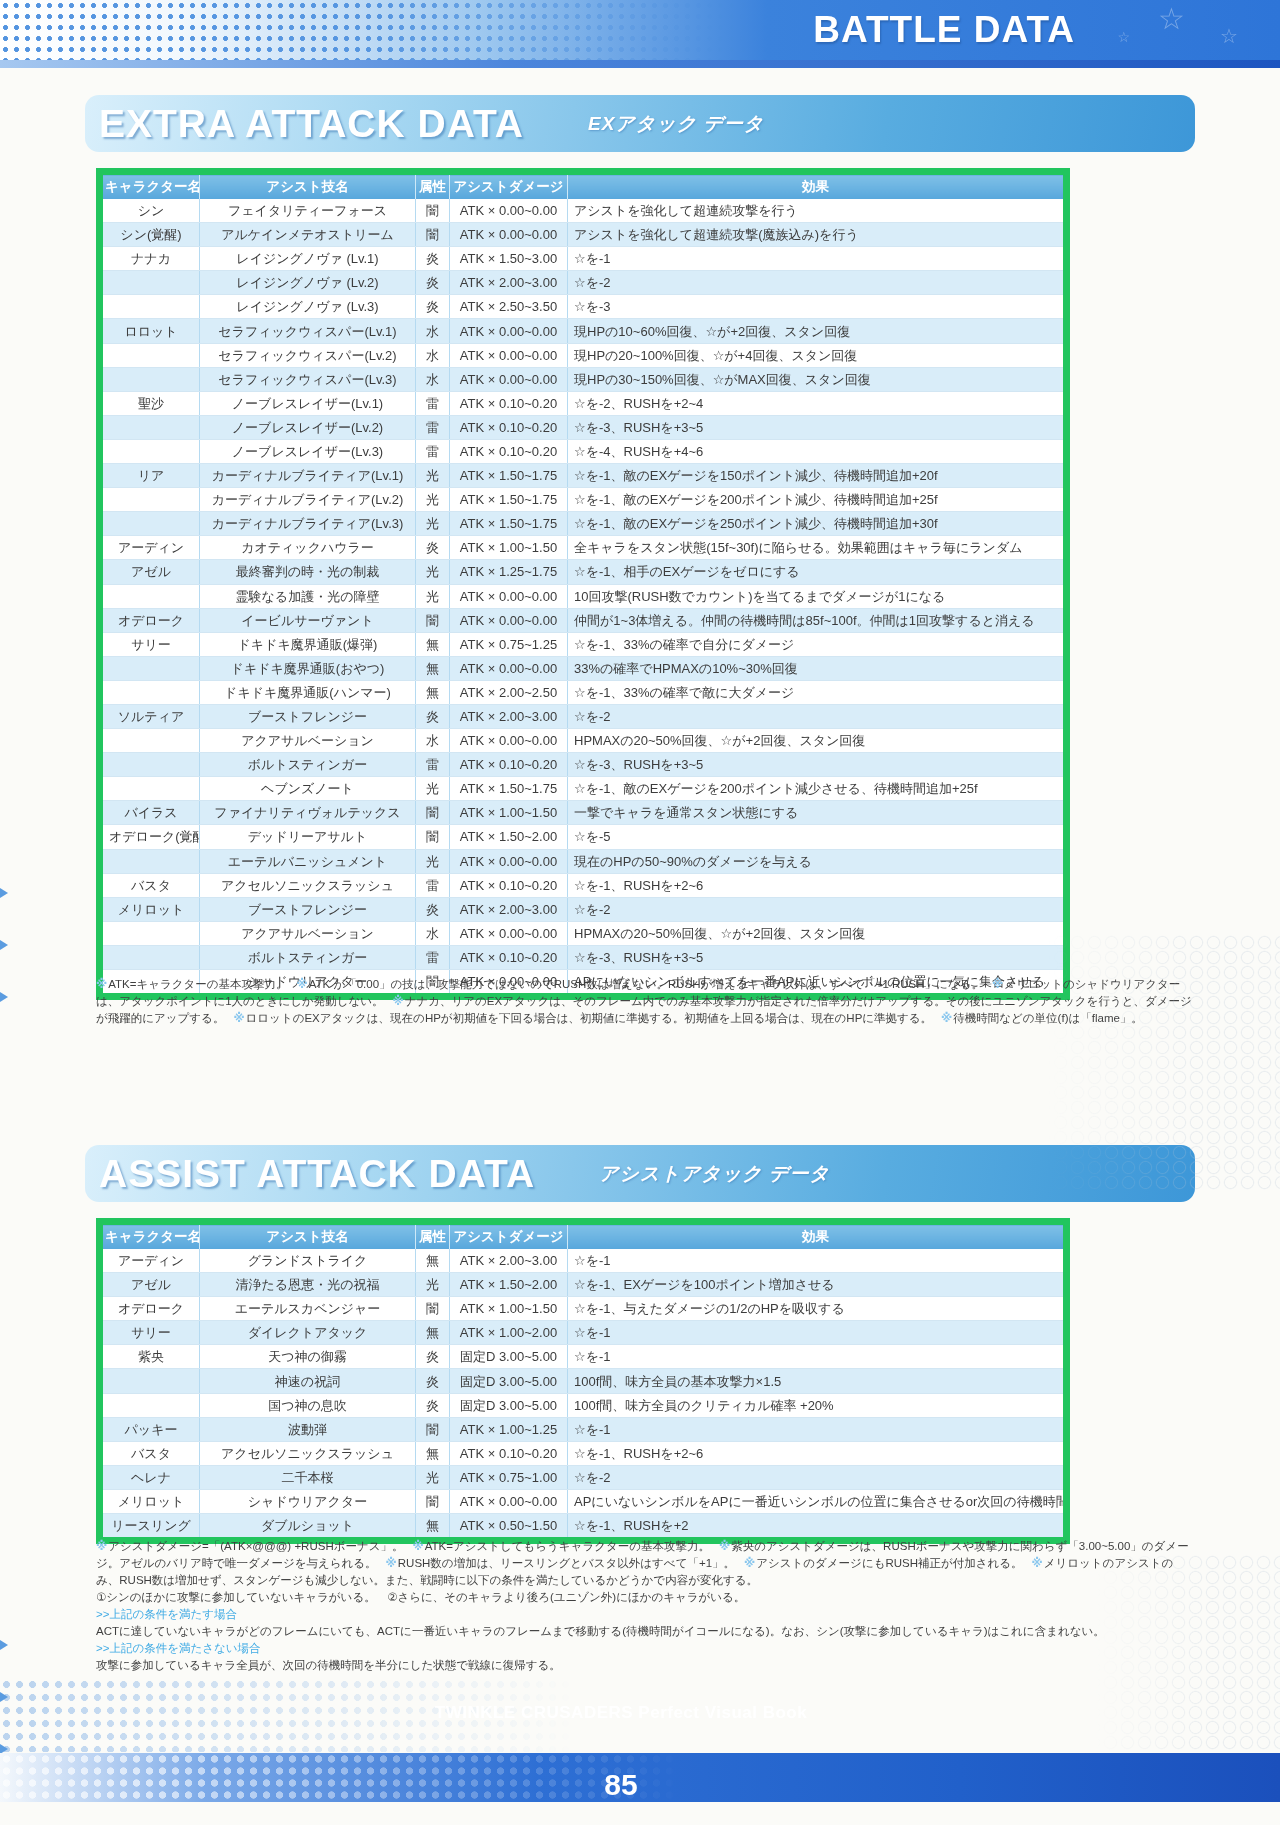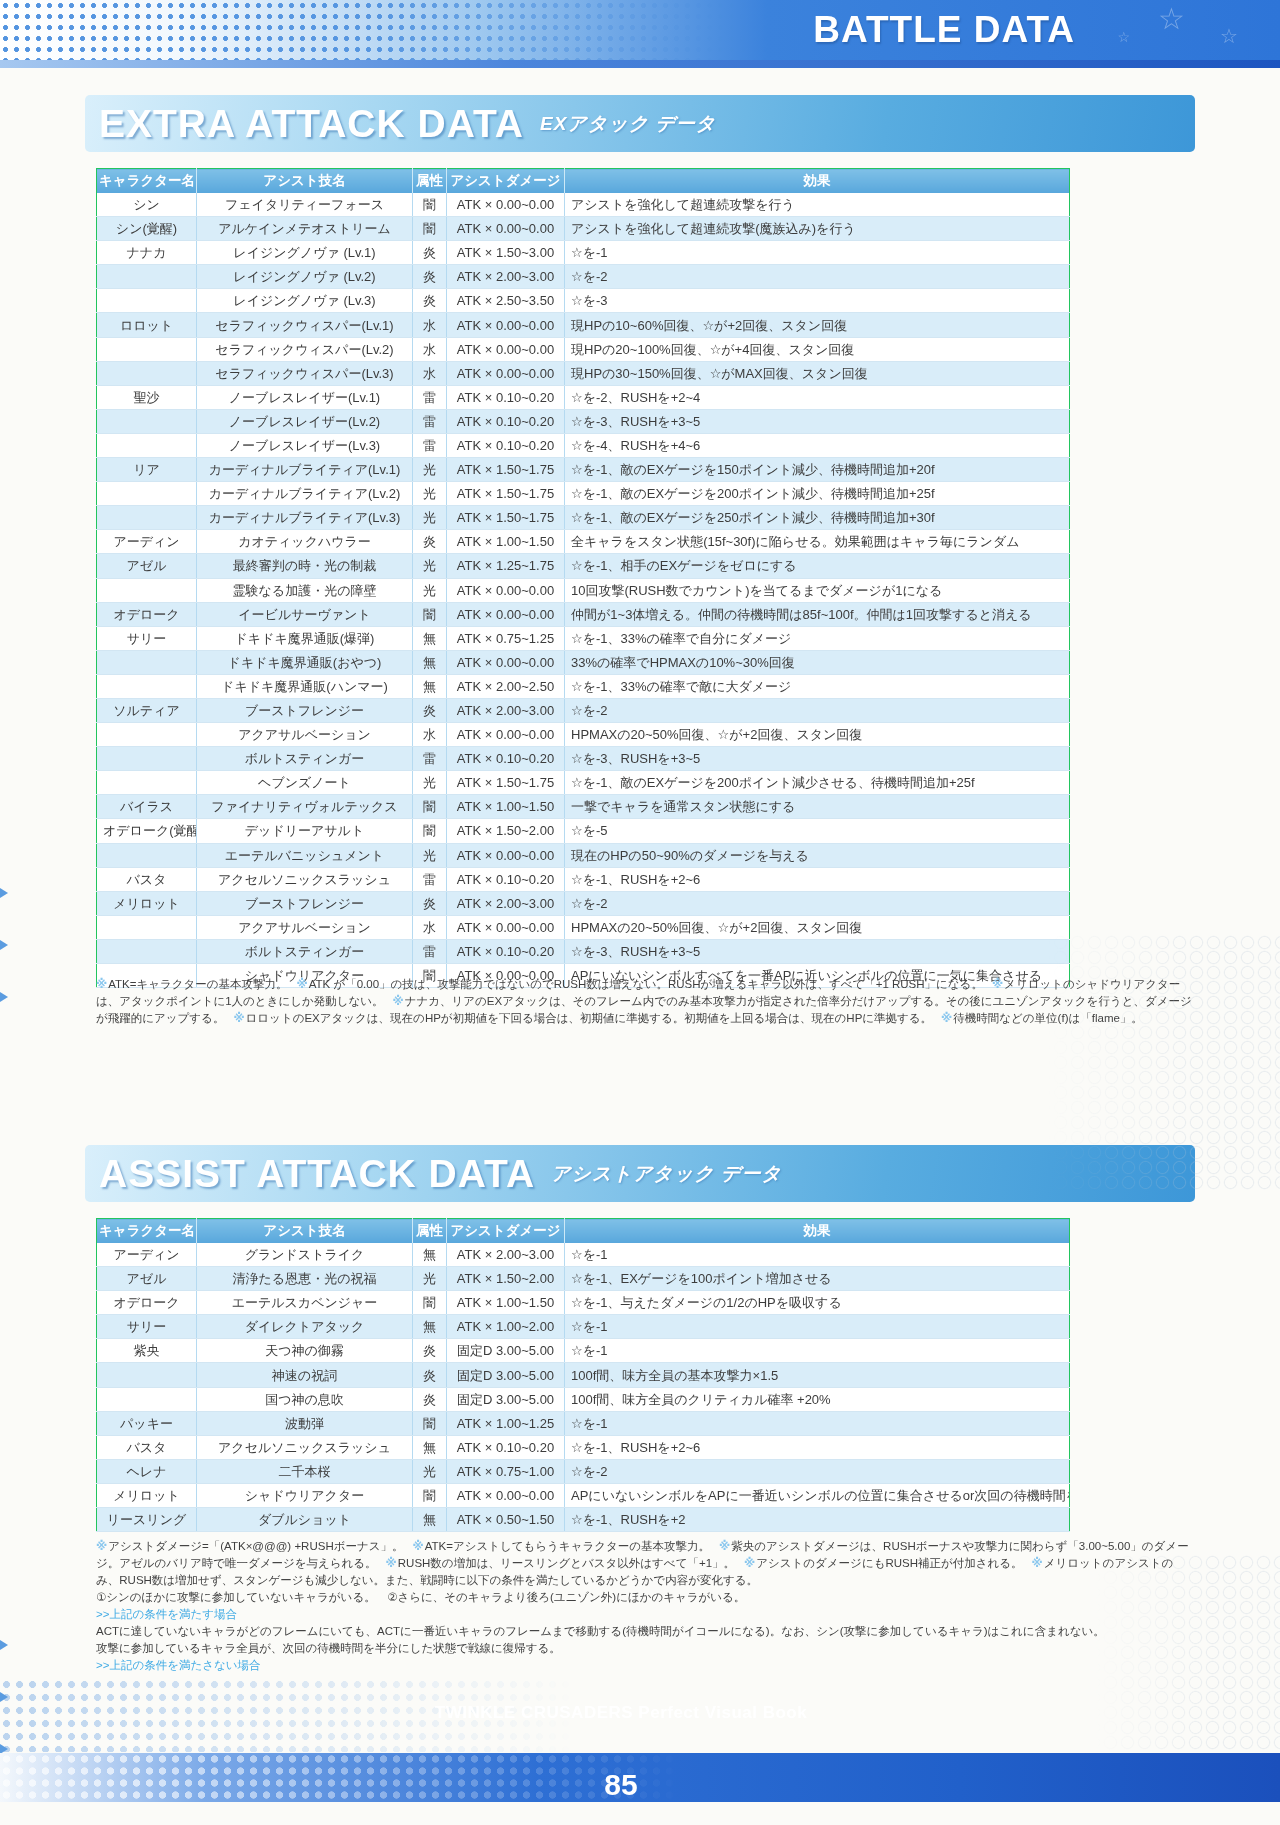--- a/index.html
+++ b/index.html
@@ -18,33 +18,33 @@
     font-size:37px;font-weight:bold;color:#fff;letter-spacing:1px;
     text-shadow:1px 2px 2px rgba(20,60,120,.35);white-space:nowrap;}
   .star{position:absolute;color:rgba(255,255,255,.35);font-weight:bold;line-height:1;}
   .s1{right:95px;top:4px;font-size:30px;}
   .s2{right:42px;top:26px;font-size:20px;}
   .s3{right:150px;top:30px;font-size:14px;}
   .banner-underline{position:absolute;top:60px;left:0;width:1280px;height:8px;
     background:linear-gradient(90deg,#a6c8f0 0%,#4c86dc 40%,#1d55c0 100%);}
 
   
-  .sec-bar{position:absolute;left:85px;width:1110px;height:57px;border-radius:5px;
+  .sec-bar{position:absolute;left:85px;width:1110px;height:57px;border-radius:14px;
     background:linear-gradient(100deg,#d9effb 0%,#a8d8f2 26%,#58ace0 72%,#3d97d8 100%);
-    display:flex;align-items:center;padding-left:14px;box-sizing:border-box;}
+    display:flex;align-items:center;padding-left:14px;box-sizing:border-box;gap:48px;}
   .sec-bar-1{top:95px}
   .sec-bar-2{top:1145px}
   .sec-title-en{font-size:39px;font-weight:bold;color:#fff;letter-spacing:1px;white-space:nowrap;
     text-shadow:2px 2px 2px rgba(60,120,180,.55);}
   .sec-title-jp{font-size:19px;font-weight:bold;color:#fff;font-style:italic;margin-left:16px;
     letter-spacing:1px;white-space:nowrap;text-shadow:1px 1px 2px rgba(60,120,180,.55);}
 
   
   .data-table{position:absolute;left:96px;width:974px;border-collapse:collapse;table-layout:fixed;
-    border:1px solid #22c55e;}
+    border:7px solid #22c55e;}
   .t1{top:168px}
   .t2{top:1218px}
   col.w0{width:100px} col.w1{width:216px} col.w2{width:34px} col.w3{width:118px} col.w4{width:auto}
   .data-table th{background:linear-gradient(180deg,#7fc0e7 0%,#58a7dc 100%);color:#fff;
     font-size:13.5px;font-weight:bold;height:24px;padding:0 2px;border-left:1px solid #cde9f7;
     white-space:nowrap;overflow:hidden;}
   .data-table th:first-child{border-left:none;}
   .data-table td{height:23.1px;line-height:15px;font-size:13px;color:#3c3c3c;padding:0 6px;
     border-left:1px solid #b5daf1;border-bottom:1px solid rgba(160,205,238,.45);
     white-space:nowrap;overflow:hidden;}
@@ -470,22 +470,22 @@
           <td class="c3">ATK × 0.50~1.50</td>
           <td class="c4">☆を-1、RUSHを+2</td>
         </tr>
       </tbody>
   </table>
   <div class="fn fn2">
       <div class="fn-line seg"><span class="fn-marker">※</span><span class="fn-seg-text">アシストダメージ=「(ATK×@@@) +RUSHボーナス」。</span><span class="fn-marker">※</span><span class="fn-seg-text">ATK=アシストしてもらうキャラクターの基本攻撃力。</span><span class="fn-marker">※</span><span class="fn-seg-text">紫央のアシストダメージは、RUSHボーナスや攻撃力に関わらず「3.00~5.00」のダメージ。アゼルのバリア時で唯一ダメージを与えられる。</span><span class="fn-marker">※</span><span class="fn-seg-text">RUSH数の増加は、リースリングとバスタ以外はすべて「+1」。</span><span class="fn-marker">※</span><span class="fn-seg-text">アシストのダメージにもRUSH補正が付加される。</span><span class="fn-marker">※</span><span class="fn-seg-text">メリロットのアシストのみ、RUSH数は増加せず、スタンゲージも減少しない。また、戦闘時に以下の条件を満たしているかどうかで内容が変化する。</span></div>
       <div class="fn-line plain">①シンのほかに攻撃に参加していないキャラがいる。　②さらに、そのキャラより後ろ(ユニゾン外)にほかのキャラがいる。</div>
       <div class="fn-line blue">&gt;&gt;上記の条件を満たす場合</div>
       <div class="fn-line plain">ACTに達していないキャラがどのフレームにいても、ACTに一番近いキャラのフレームまで移動する(待機時間がイコールになる)。なお、シン(攻撃に参加しているキャラ)はこれに含まれない。</div>
+      <div class="fn-line blue">&gt;&gt;上記の条件を満たさない場合</div>
       <div class="fn-line plain">攻撃に参加しているキャラ全員が、次回の待機時間を半分にした状態で戦線に復帰する。</div>
-      <div class="fn-line blue">&gt;&gt;上記の条件を満たさない場合</div>
     </div>
 
   <div class="honeycomb h1"></div>
   <div class="honeycomb h2"></div>
   <div class="bl-dots"></div>
   <div class="edge-marker" style="top:888px"></div>
   <div class="edge-marker" style="top:940px"></div>
   <div class="edge-marker" style="top:992px"></div>
   <div class="edge-marker" style="top:1640px"></div>
   <div class="edge-marker" style="top:1692px"></div>

